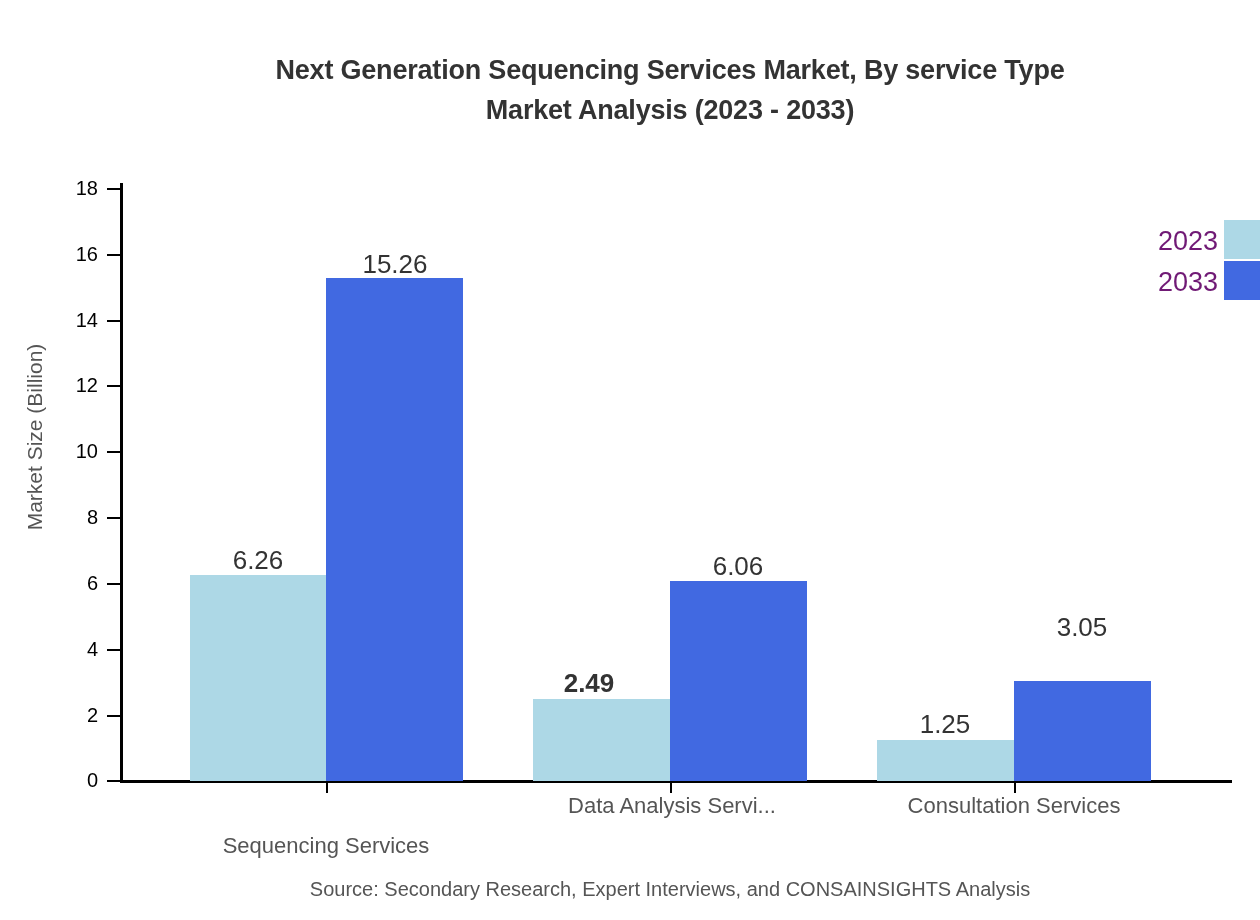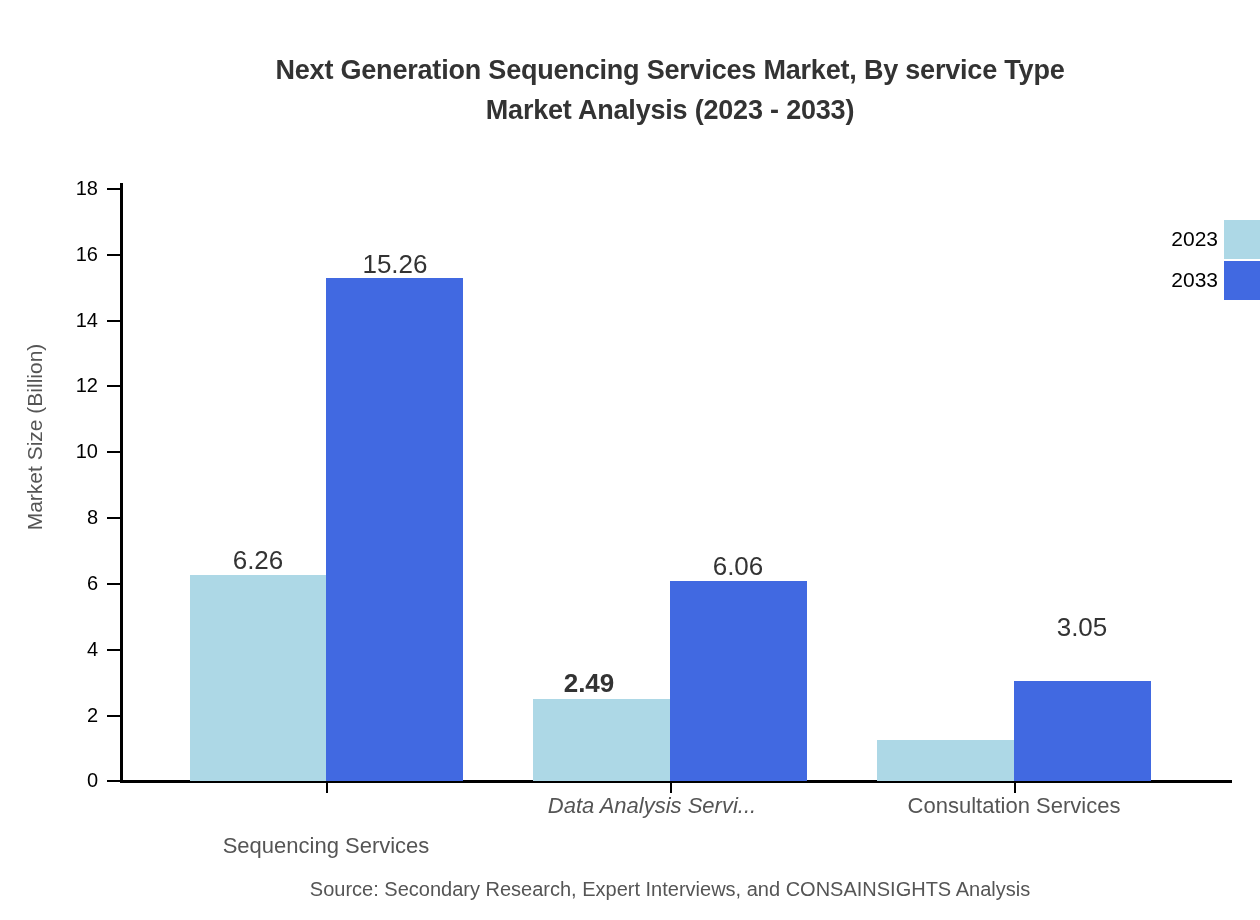--- a/index.html
+++ b/index.html
@@ -119,22 +119,22 @@
     font-size: 26px;
     color: #333333;
     white-space: nowrap;
   }
 
   
   .legend-label {
     position: absolute;
     width: 120px;
     text-align: right;
-    font-size: 21px;
-    color: #000000;
+    font-size: 27px;
+    color: #701a75;
     line-height: 1;
   }
   .legend-swatch {
     position: absolute;
     left: 1224px;
     width: 64px;
     height: 39px;
   }
   .legend-swatch.s2023 { background: #ADD8E6; }
   .legend-swatch.s2033 { background: #4169E1; }
@@ -204,23 +204,24 @@
   <div class="xtick" style="left:326px;"></div>
   <div class="xtick-label" style="left:166px;margin-top:40px;">Sequencing Services</div>
 
   <div class="bar s2023" style="left:533px; width:137px; height:82px;"></div>
   <div class="bar-value" style="left:479px; top:668px;font-weight:bold;">2.49</div>
 
   <div class="bar s2033" style="left:670px; width:137px; height:200px;"></div>
   <div class="bar-value" style="left:628px; top:551px;">6.06</div>
 
   <div class="xtick" style="left:670px;"></div>
-  <div class="xtick-label" style="left:492px;font-style:italic;">Data Analysis Servi...</div>
+  <div class="xtick-label" style="left:512px;">Data Analysis Servi...</div>
 
   <div class="bar s2023" style="left:877px; width:137px; height:41px;"></div>
+  <div class="bar-value" style="left:835px; top:709px;">1.25</div>
 
   <div class="bar s2033" style="left:1014px; width:137px; height:100px;"></div>
   <div class="bar-value" style="left:972px; top:612px;">3.05</div>
 
   <div class="xtick" style="left:1014px;"></div>
   <div class="xtick-label" style="left:854px;">Consultation Services</div>
 
   <div class="legend-label" style="left:1098px; top:228px;">2023</div>
   <div class="legend-swatch s2023" style="top:220px;"></div>
 

